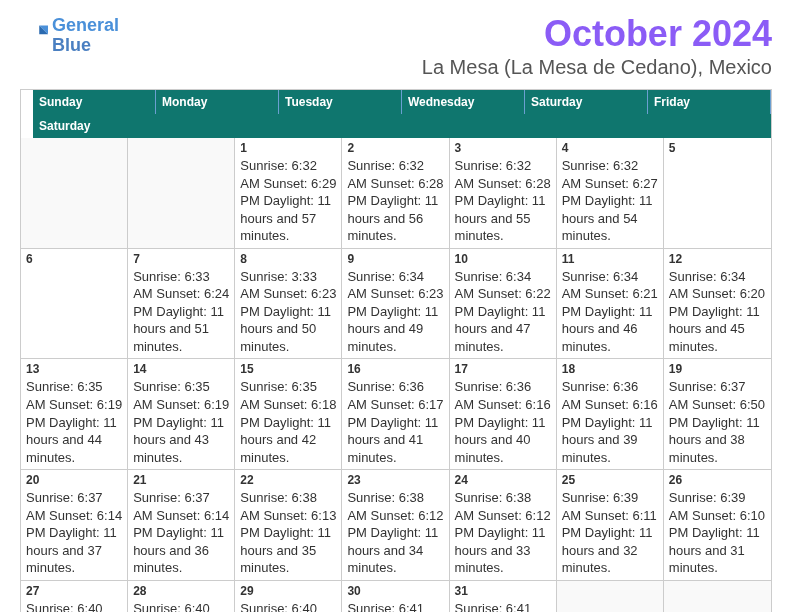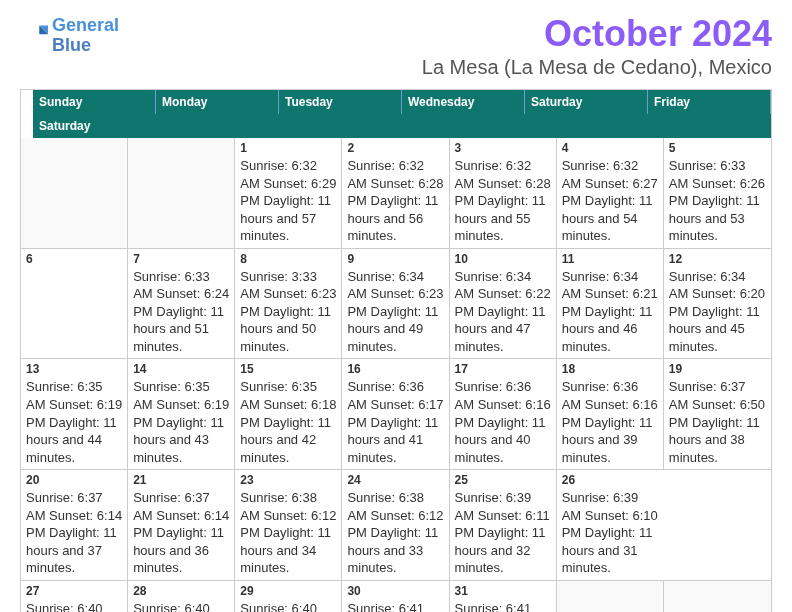--- a/index.html
+++ b/index.html
@@ -161,23 +161,20 @@
 Daylight: 11 hours and 55 minutes.</div>
           </div>
           <div class="cal-cell">
             <span class="day-num">4</span>
             <div class="cell-detail">Sunrise: 6:32 AM
 Sunset: 6:27 PM
 Daylight: 11 hours and 54 minutes.</div>
           </div>
           <div class="cal-cell">
             <span class="day-num">5</span>
-            <div class="cell-detail">Sunrise: 6:33 AM
-Sunset: 6:26 PM
-Daylight: 11 hours and 53 minutes.</div>
           </div>
         </div>
         <div class="cal-row">
           <div class="cal-cell">
             <span class="day-num">6</span>
           </div>
           <div class="cal-cell">
             <span class="day-num">7</span>
             <div class="cell-detail">Sunrise: 6:33 AM
 Sunset: 6:24 PM
@@ -263,20 +260,26 @@
             <span class="day-num">20</span>
             <div class="cell-detail">Sunrise: 6:37 AM
 Sunset: 6:14 PM
 Daylight: 11 hours and 37 minutes.</div>
           </div>
           <div class="cal-cell">
             <span class="day-num">21</span>
             <div class="cell-detail">Sunrise: 6:37 AM
 Sunset: 6:14 PM
 Daylight: 11 hours and 36 minutes.</div>
+          </div>
+          <div class="cal-cell">
+            <span class="day-num">22</span>
+            <div class="cell-detail">Sunrise: 6:38 AM
+Sunset: 6:13 PM
+Daylight: 11 hours and 35 minutes.</div>
           </div>
           <div class="cal-cell">
             <span class="day-num">23</span>
             <div class="cell-detail">Sunrise: 6:38 AM
 Sunset: 6:12 PM
 Daylight: 11 hours and 34 minutes.</div>
           </div>
           <div class="cal-cell">
             <span class="day-num">24</span>
             <div class="cell-detail">Sunrise: 6:38 AM

